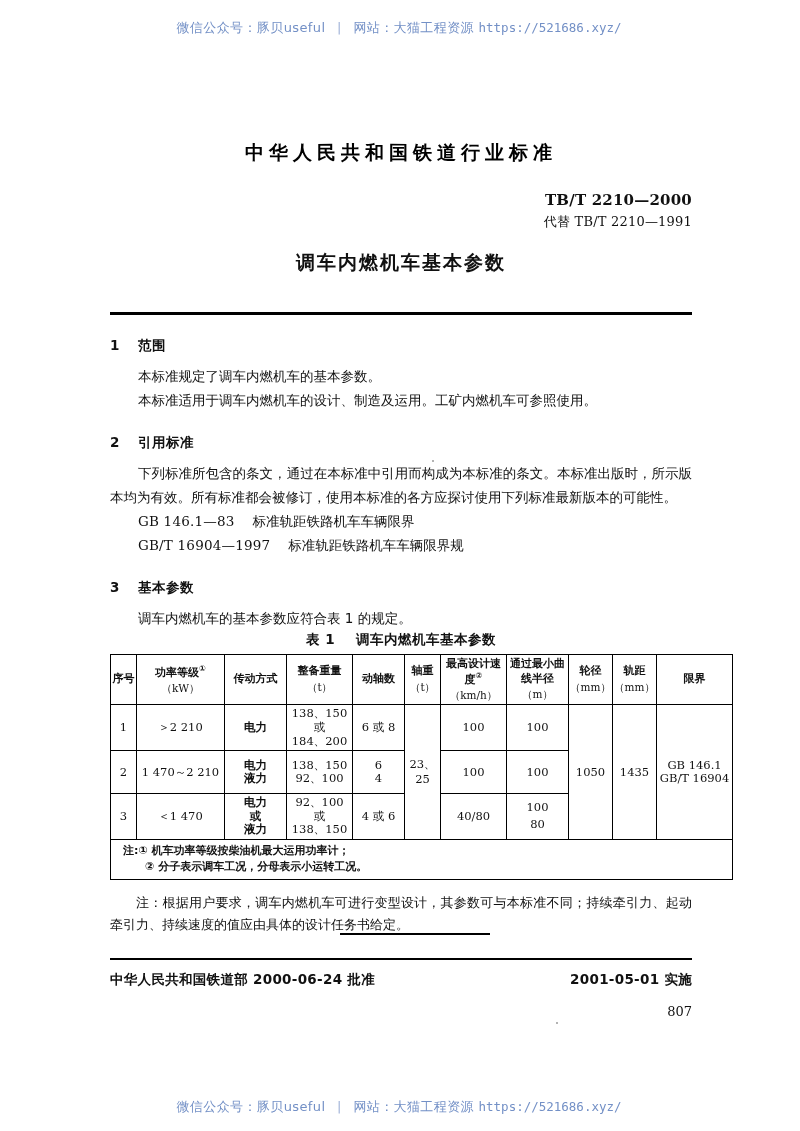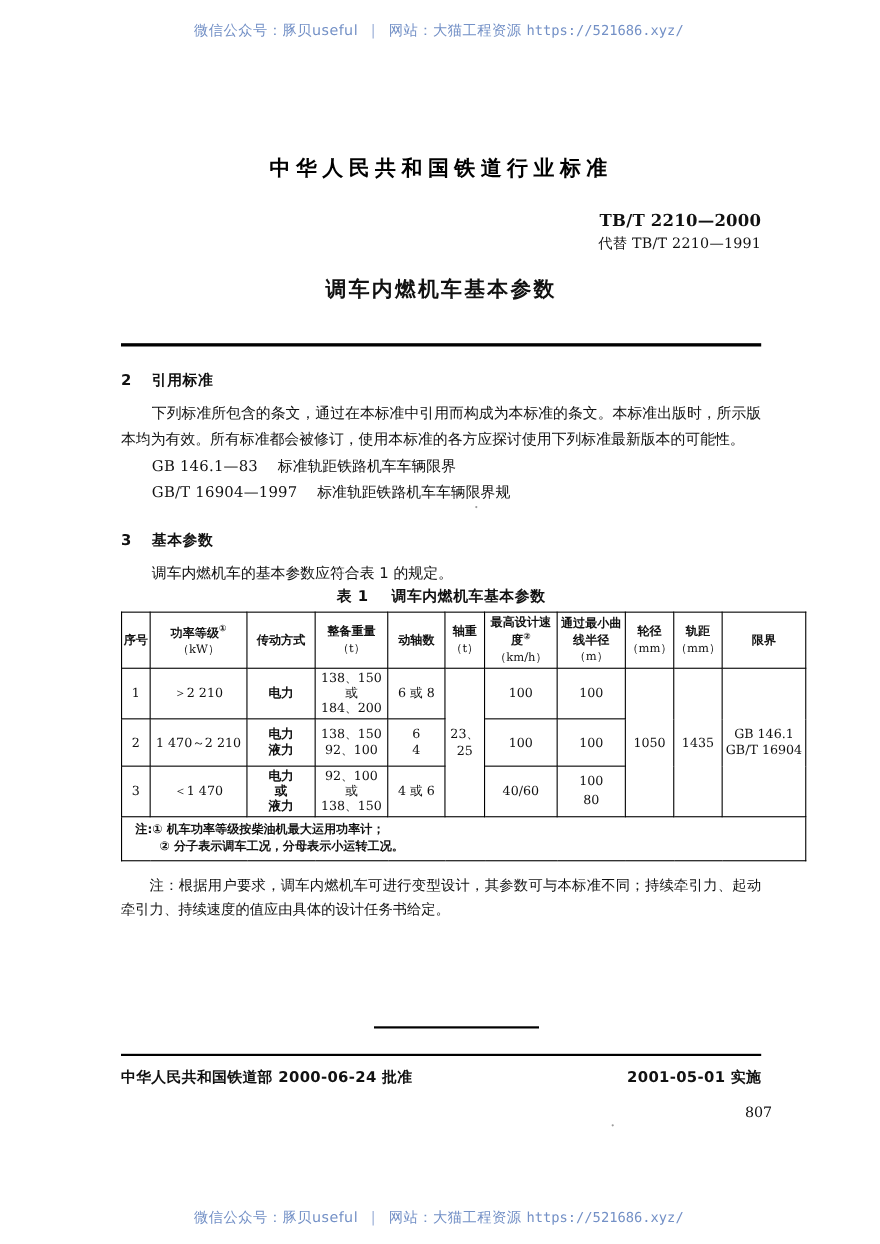--- a/index.html
+++ b/index.html
@@ -210,21 +210,21 @@
     width: 582px;
     display: flex;
     justify-content: space-between;
     align-items: baseline;
     font-size: 13.5px;
     font-weight: bold;
     letter-spacing: 0.3px;
   }
   .page-num {
     position: absolute;
-    left: 120px;
+    left: 110px;
     top: 1004px;
     width: 582px;
     text-align: right;
     font-family: "DejaVu Serif", "Liberation Serif", serif;
     font-size: 13px;
   }
   .speck {
     position: absolute;
     width: 2px;
     height: 2px;
@@ -251,20 +251,27 @@
     <div class="std-replace">
       <span>代替</span>
       <span class="code">TB/T 2210—1991</span>
     </div>
   </div>
 
   <div class="subject-title">调车内燃机车基本参数</div>
 
   <div class="rule-thick"></div>
 
+  <div class="section">
+    <div class="sec-head">
+      <span class="num">1</span><span>范围</span>
+    </div>
+    <div class="para indent">本标准规定了调车内燃机车的基本参数。</div>
+    <div class="line indent1">本标准适用于调车内燃机车的设计、制造及运用。工矿内燃机车可参照使用。</div>
+  </div>
 
   <div class="section">
     <div class="sec-head">
       <span class="num">2</span><span>引用标准</span>
     </div>
     <div class="para indent">下列标准所包含的条文，通过在本标准中引用而构成为本标准的条文。本标准出版时，所示版本均为有效。所有标准都会被修订，使用本标准的各方应探讨使用下列标准最新版本的可能性。</div>
     <div class="line indent1">
       <span class="ref-code">GB 146.1—83</span><span class="ref-gap"></span><span>标准轨距铁路机车车辆限界</span>
     </div>
     <div class="line indent1">
@@ -390,21 +397,21 @@
         <span>电力</span>
         <span>或</span>
         <span>液力</span>
       </td>
       <td class="data stack">
         <span>92、100</span>
         <span>或</span>
         <span>138、150</span>
       </td>
       <td class="data">4 或 6</td>
-      <td class="data">40/60</td>
+      <td class="data">40/80</td>
       <td class="data spaced">
         <span>100</span>
         <span>80</span>
       </td>
     </tr>
 
     <tr>
       <td class="notes" colspan="11">
         <span class="n-line">注:① 机车功率等级按柴油机最大运用功率计；</span>
         <span class="n-line second">② 分子表示调车工况，分母表示小运转工况。</span>

